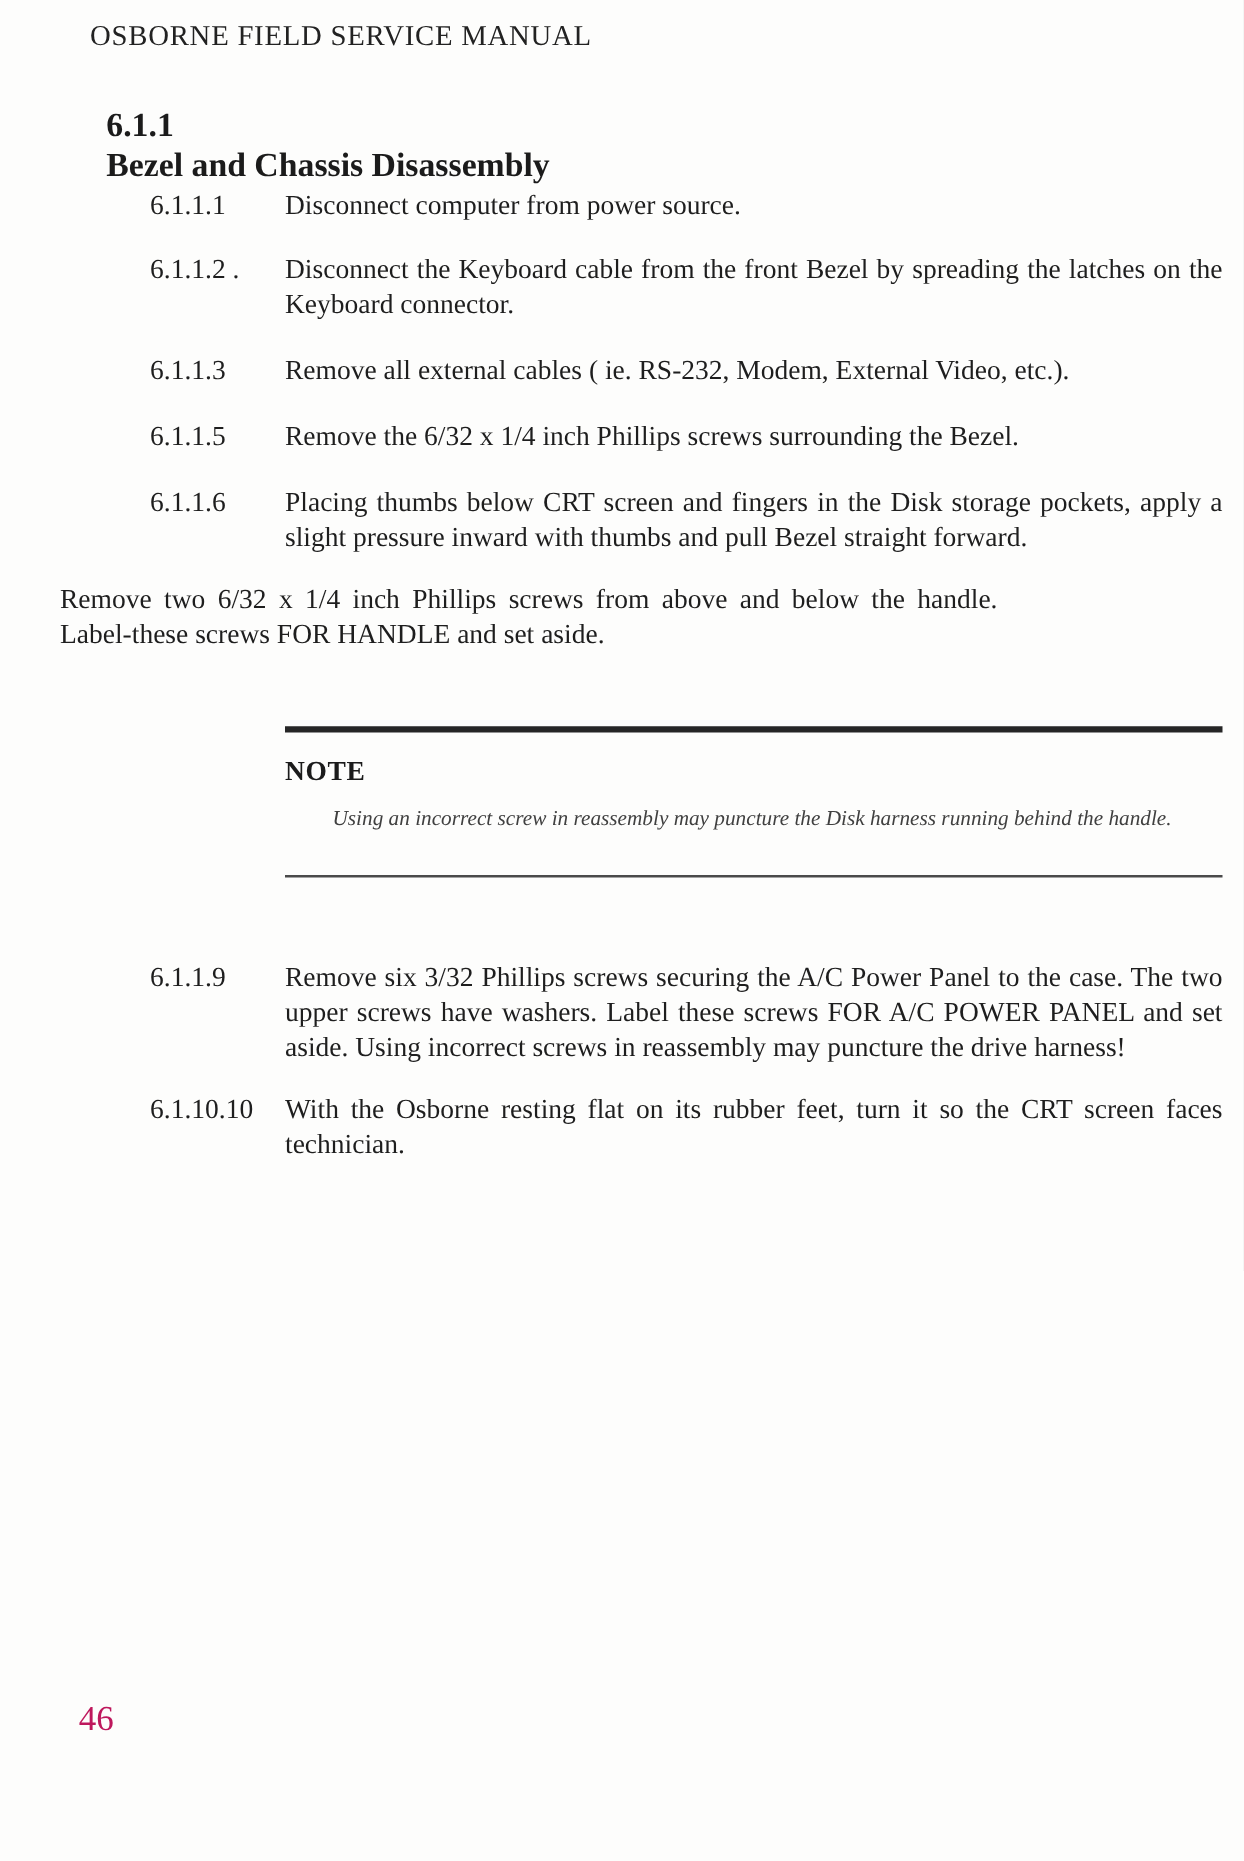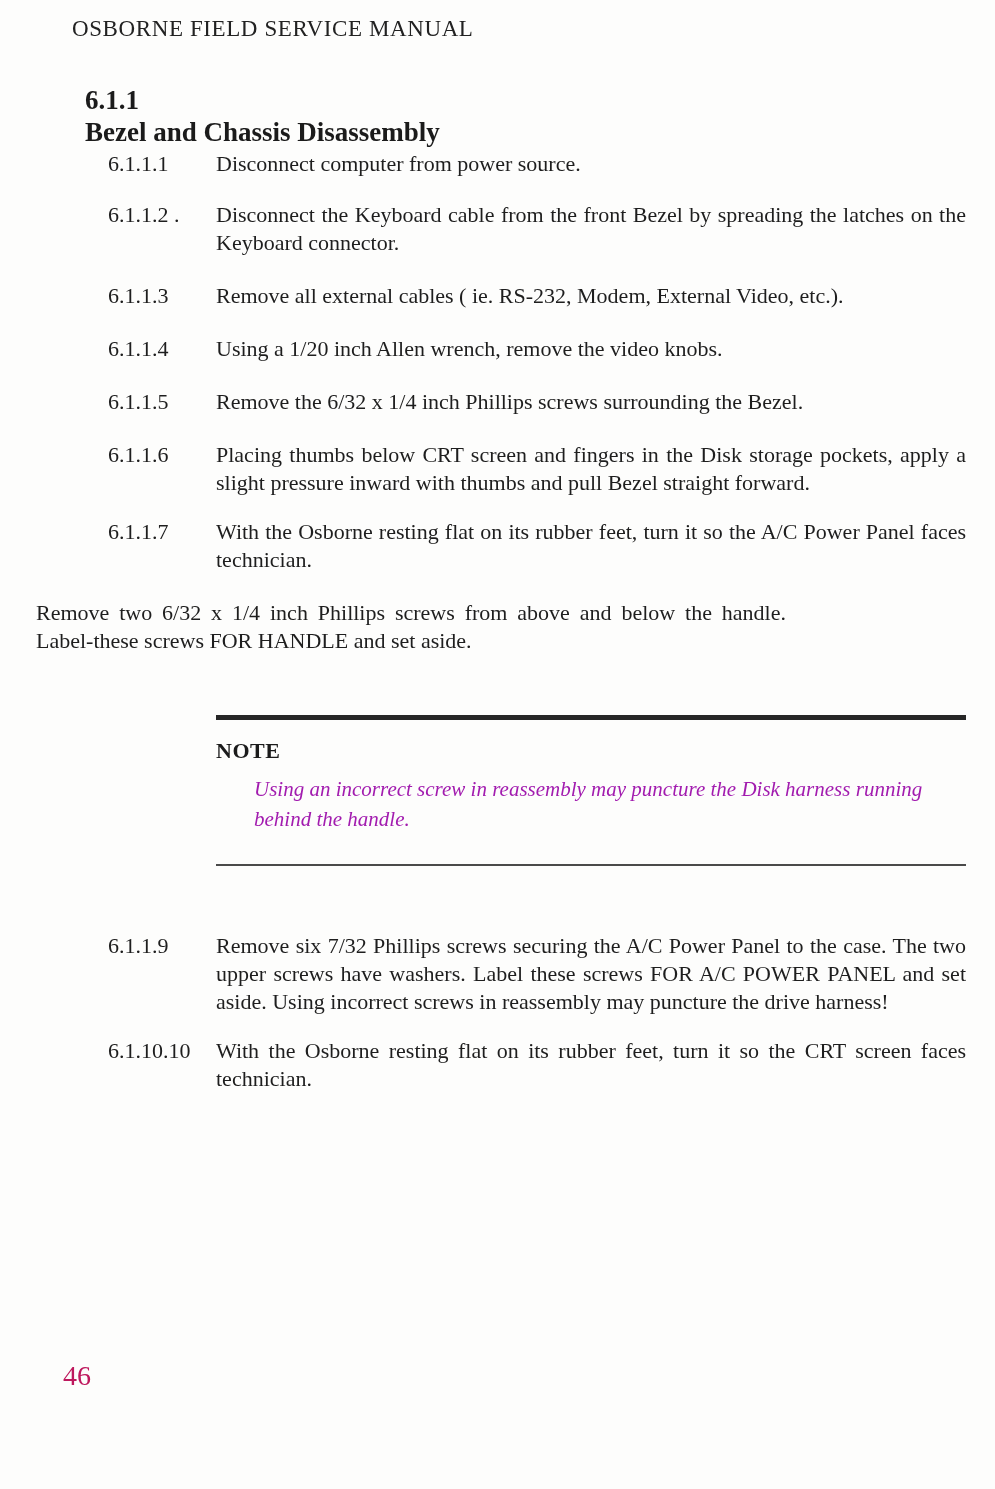--- a/index.html
+++ b/index.html
@@ -36,21 +36,21 @@
     line-height: 32px;
     color: #1b1b1b;
     flex-direction: column;
   }
   .section-heading .sec-num {
     width: 95px;
   }
   .content {
     position: absolute;
     top: 150px;
-    left: 4px;
+    left: 16px;
     width: 819px;
     padding-left: 32px;
   }
   .step {
     display: flex;
     margin-bottom: 25px;
     font-size: 22px;
     line-height: 28px;
   }
   .step .step-num {
@@ -84,23 +84,23 @@
     font-size: 22px;
     letter-spacing: 0.5px;
     line-height: 30px;
     color: #1b1b1b;
   }
   .note-text {
     margin-top: 8px;
     margin-left: 38px;
     width: 678px;
     font-style: italic;
-    font-size: 21px;
+    font-size: 17px;
     line-height: 30px;
-    color: #a21caf;
+    color: #404040;
   }
   .note-rule-bottom {
     margin-top: 30px;
     height: 2px;
     background: #4a4a4a;
     border: none;
   }
   .page-number {
     position: absolute;
     left: 63px;
@@ -131,54 +131,46 @@
     <div class="step">
       <span class="step-num">6.1.1.2 .</span>
       <span class="step-text">Disconnect the Keyboard cable from the front Bezel by spreading the latches on the Keyboard connector.</span>
     </div>
 
     <div class="step">
       <span class="step-num">6.1.1.3</span>
       <span class="step-text">Remove all external cables ( ie. RS-232, Modem, External Video, etc.).</span>
     </div>
 
-    <div class="step">
-      <span class="step-num">6.1.1.4</span>
-      <span class="step-text">Using a 1/20 inch Allen wrench, remove the video knobs.</span>
-    </div>
 
     <div class="step">
       <span class="step-num">6.1.1.5</span>
       <span class="step-text">Remove the 6/32 x 1/4 inch Phillips screws surrounding the Bezel.</span>
     </div>
 
     <div class="step tight">
       <span class="step-num">6.1.1.6</span>
       <span class="step-text">Placing thumbs below CRT screen and fingers in the Disk storage pockets, apply a slight pressure inward with thumbs and pull Bezel straight forward.</span>
     </div>
 
-    <div class="step">
-      <span class="step-num">6.1.1.7</span>
-      <span class="step-text">With the Osborne resting flat on its rubber feet, turn it so the A/C Power Panel faces technician.</span>
-    </div>
 
     <div class="step">
       <span class="step-text">Remove two 6/32 x 1/4 inch Phillips screws from above and below the handle. Label-these screws FOR HANDLE and set aside.</span>
     </div>
 
     <div class="note-block">
       <hr class="note-rule-top">
       <div class="note-label">NOTE</div>
       <div class="note-text">Using an incorrect screw in reassembly may puncture the Disk harness running behind the handle.</div>
       <hr class="note-rule-bottom">
     </div>
 
     <div class="step tight">
       <span class="step-num">6.1.1.9</span>
-      <span class="step-text">Remove six 7/32 Phillips screws securing the A/C Power Panel to the case. The two upper screws have washers. Label these screws FOR A/C POWER PANEL and set aside. Using incorrect screws in reassembly may puncture the drive harness!</span>
+      <span class="step-text">Remove six 3/32 Phillips screws securing the A/C Power Panel to the case. The two upper screws have washers. Label these screws FOR A/C POWER PANEL and set aside. Using incorrect screws in reassembly may puncture the drive harness!</span>
     </div>
 
     <div class="step">
       <span class="step-num">6.1.10.10</span>
       <span class="step-text">With the Osborne resting flat on its rubber feet, turn it so the CRT screen faces technician.</span>
     </div>
 
   </div>
 
   <div class="page-number">46</div>

